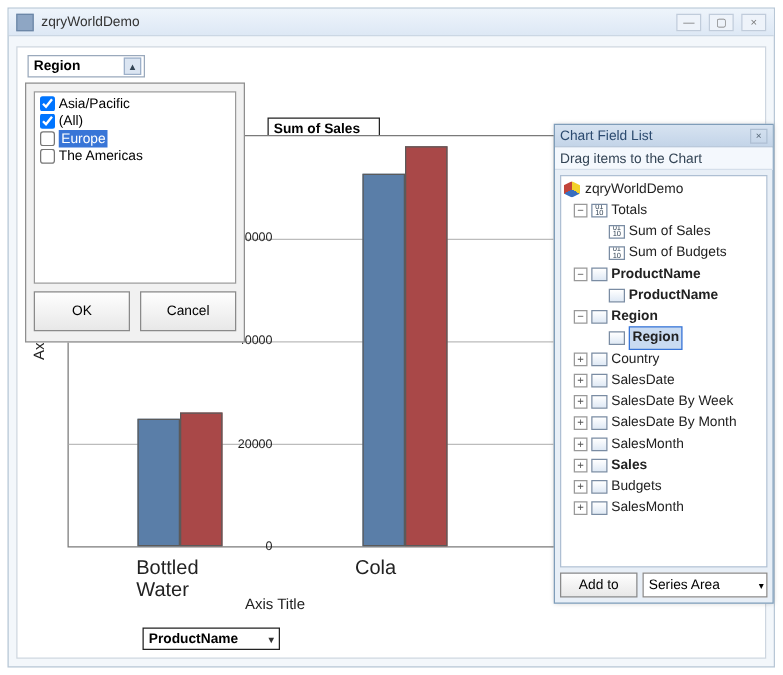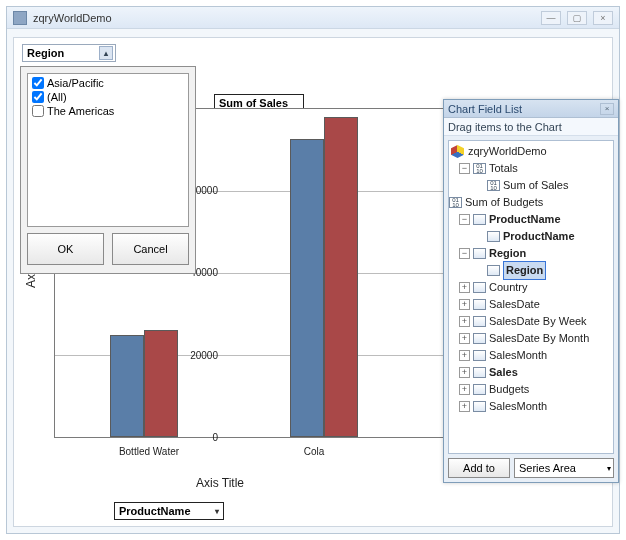--- a/index.html
+++ b/index.html
@@ -13,21 +13,21 @@
   .region-drop { position: absolute; left: 8px; top: 6px; width: 94px; height: 18px; background: #fff; border: 1px solid #9aa9bc; display: flex; align-items: center; font-weight: bold; padding: 0 2px 0 4px; }
   .region-drop .arrow { margin-left: auto; width: 14px; height: 14px; background: #dbe5f2; border: 1px solid #9db0c9; display: flex; align-items: center; justify-content: center; font-size: 8px; color: #345; }
   .chart-title-box { position: absolute; left: 200px; top: 56px; width: 90px; height: 18px; border: 1px solid #222; background: #fff; display: flex; align-items: center; padding: 0 4px; font-weight: bold; }
   .axis-title-y { position: absolute; left: 10px; top: 250px; transform: rotate(-90deg); transform-origin: left top; font-size: 12px; color: #222; }
   .axis-title-x { position: absolute; left: 182px; top: 438px; font-size: 12px; color: #222; }
   .productname-drop { position: absolute; left: 100px; top: 464px; width: 110px; height: 18px; border: 1px solid #222; background: #fff; display: flex; align-items: center; padding: 0 4px; font-weight: bold; }
   .productname-drop .arrow { margin-left: auto; font-size: 8px; color: #333; }
   .plot { position: absolute; left: 40px; top: 70px; width: 390px; height: 330px; border: 1px solid #7a7a7a; background: #fff; }
   .grid-line { position: absolute; left: 0; right: 0; height: 1px; background: #bcbcbc; }
   .tick-label { position: absolute; right: 394px; width: 36px; text-align: right; font-size: 10px; color: #222; }
-  .cat-label { position: absolute; top: 408px; font-size: 10px; color: #222; text-align: center; }
+  .cat-label { position: absolute; top: 408px; font-size: 16px; color: #222; text-align: left; }
   .bar { position: absolute; border: 1px solid #5a5a5a; bottom: 0; }
   .bar.blue { background: #5a7ea8; }
   .bar.red { background: #a94848; }
 
   
   .popup-region { position: absolute; left: 6px; top: 28px; width: 176px; height: 208px; background: #f1f1f1; border: 1px solid #8e8e8e; }
   .popup-region .listbox { position: absolute; left: 6px; top: 6px; right: 6px; height: 154px; background: #fff; border: 1px solid #9a9a9a; padding: 2px 4px; }
   .popup-region .opt { display: flex; align-items: center; gap: 3px; height: 14px; line-height: 14px; }
   .popup-region .opt input { margin: 0; width: 12px; height: 12px; }
   .popup-region .opt .hl { background: #3875d7; color: #fff; padding: 0 2px; }
@@ -111,20 +111,24 @@
         <label class="opt">
           <input type="checkbox" checked="" style="">
           <span>Asia/Pacific</span>
         </label>
         <label class="opt">
           <input type="checkbox" checked="" style="">
           <span>(All)</span>
         </label>
         <label class="opt">
           <input type="checkbox" style="">
+          <span class="hl">Europe</span>
+        </label>
+        <label class="opt">
+          <input type="checkbox" style="">
           <span>The Americas</span>
         </label>
       </div>
       <div class="btn-row">
         <button class="btn">OK</button>
         <button class="btn">Cancel</button>
       </div>
     </div>
 
   </div>
@@ -143,21 +147,21 @@
       </div>
       <div class="node" style="padding-left:10px">
         <span class="expander">−</span>
         <span class="numicon">01<br>10</span>
         <span>Totals</span>
       </div>
       <div class="node" style="padding-left:38px">
         <span class="numicon">01<br>10</span>
         <span>Sum of Sales</span>
       </div>
-      <div class="node" style="">
+      <div class="node" style="padding-left:38px">
         <span class="numicon">01<br>10</span>
         <span>Sum of Budgets</span>
       </div>
       <div class="node" style="padding-left:10px">
         <span class="expander">−</span>
         <span class="fieldicon"></span>
         <span class="bold">ProductName</span>
       </div>
       <div class="node" style="padding-left:38px">
         <span class="fieldicon"></span>

